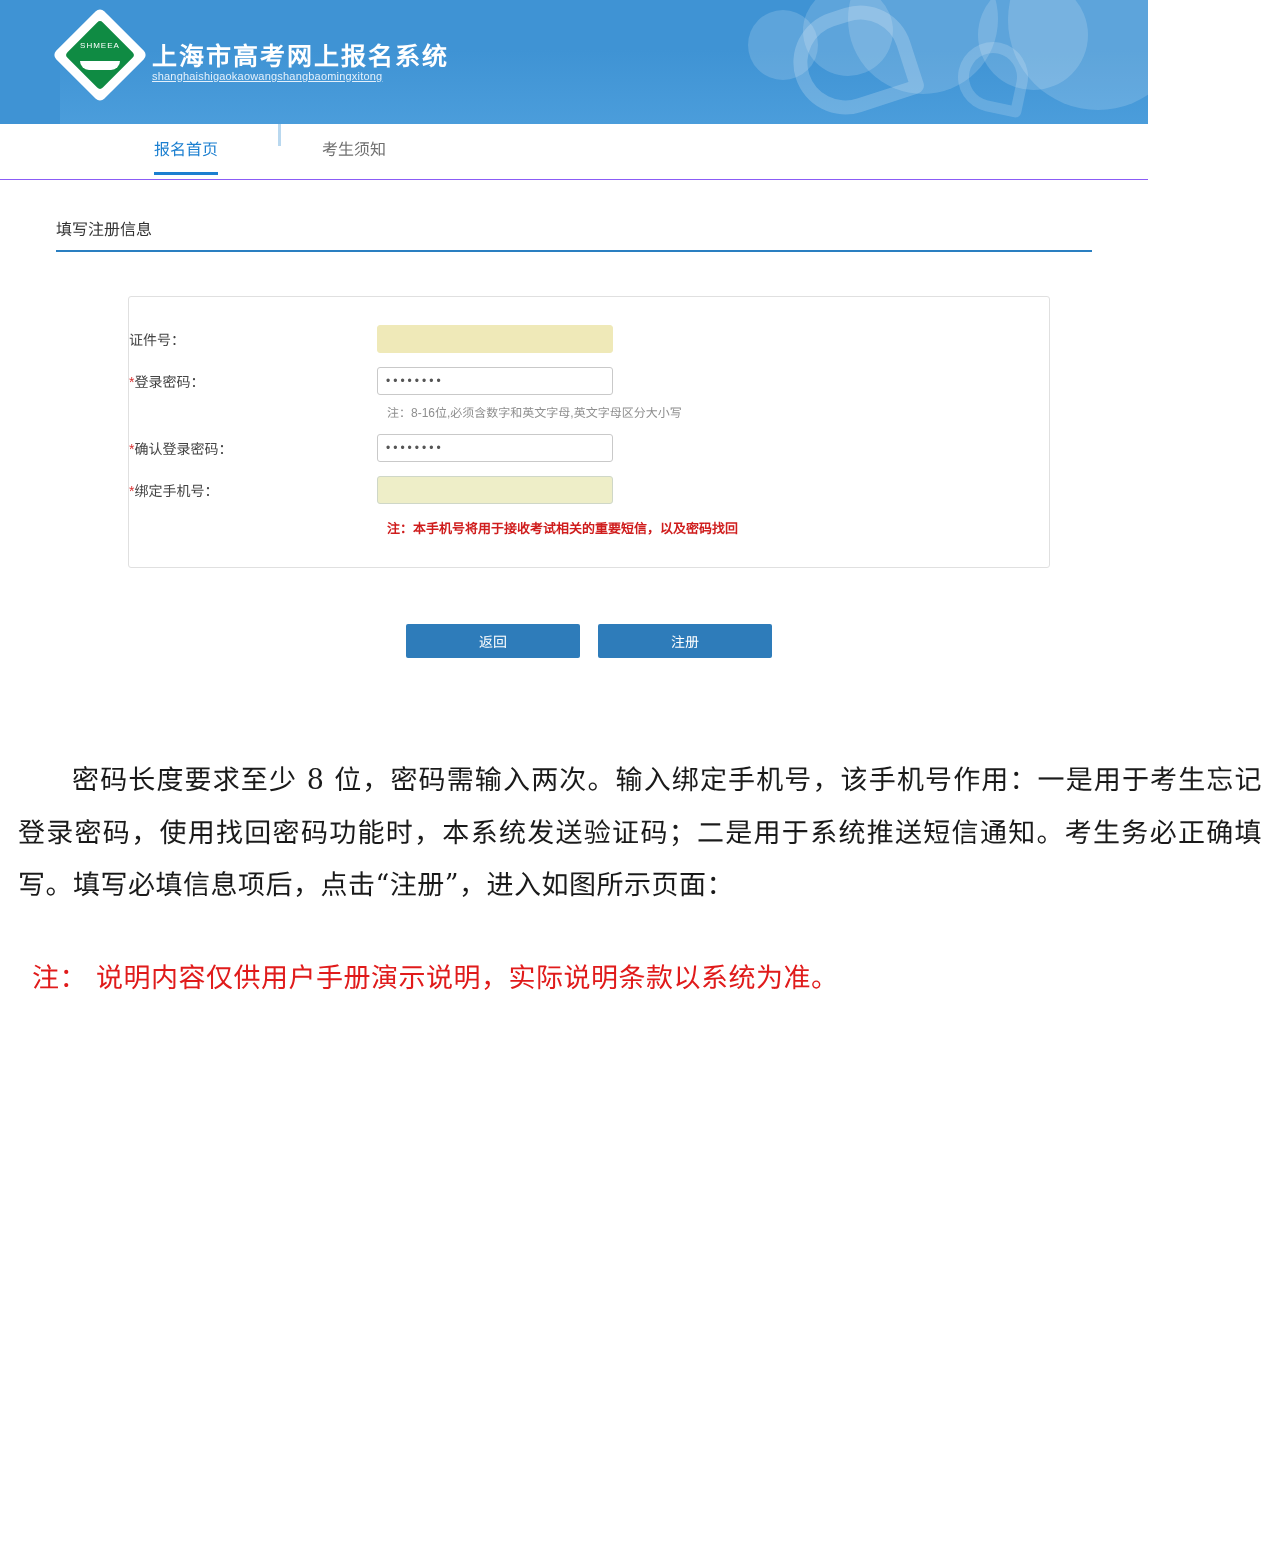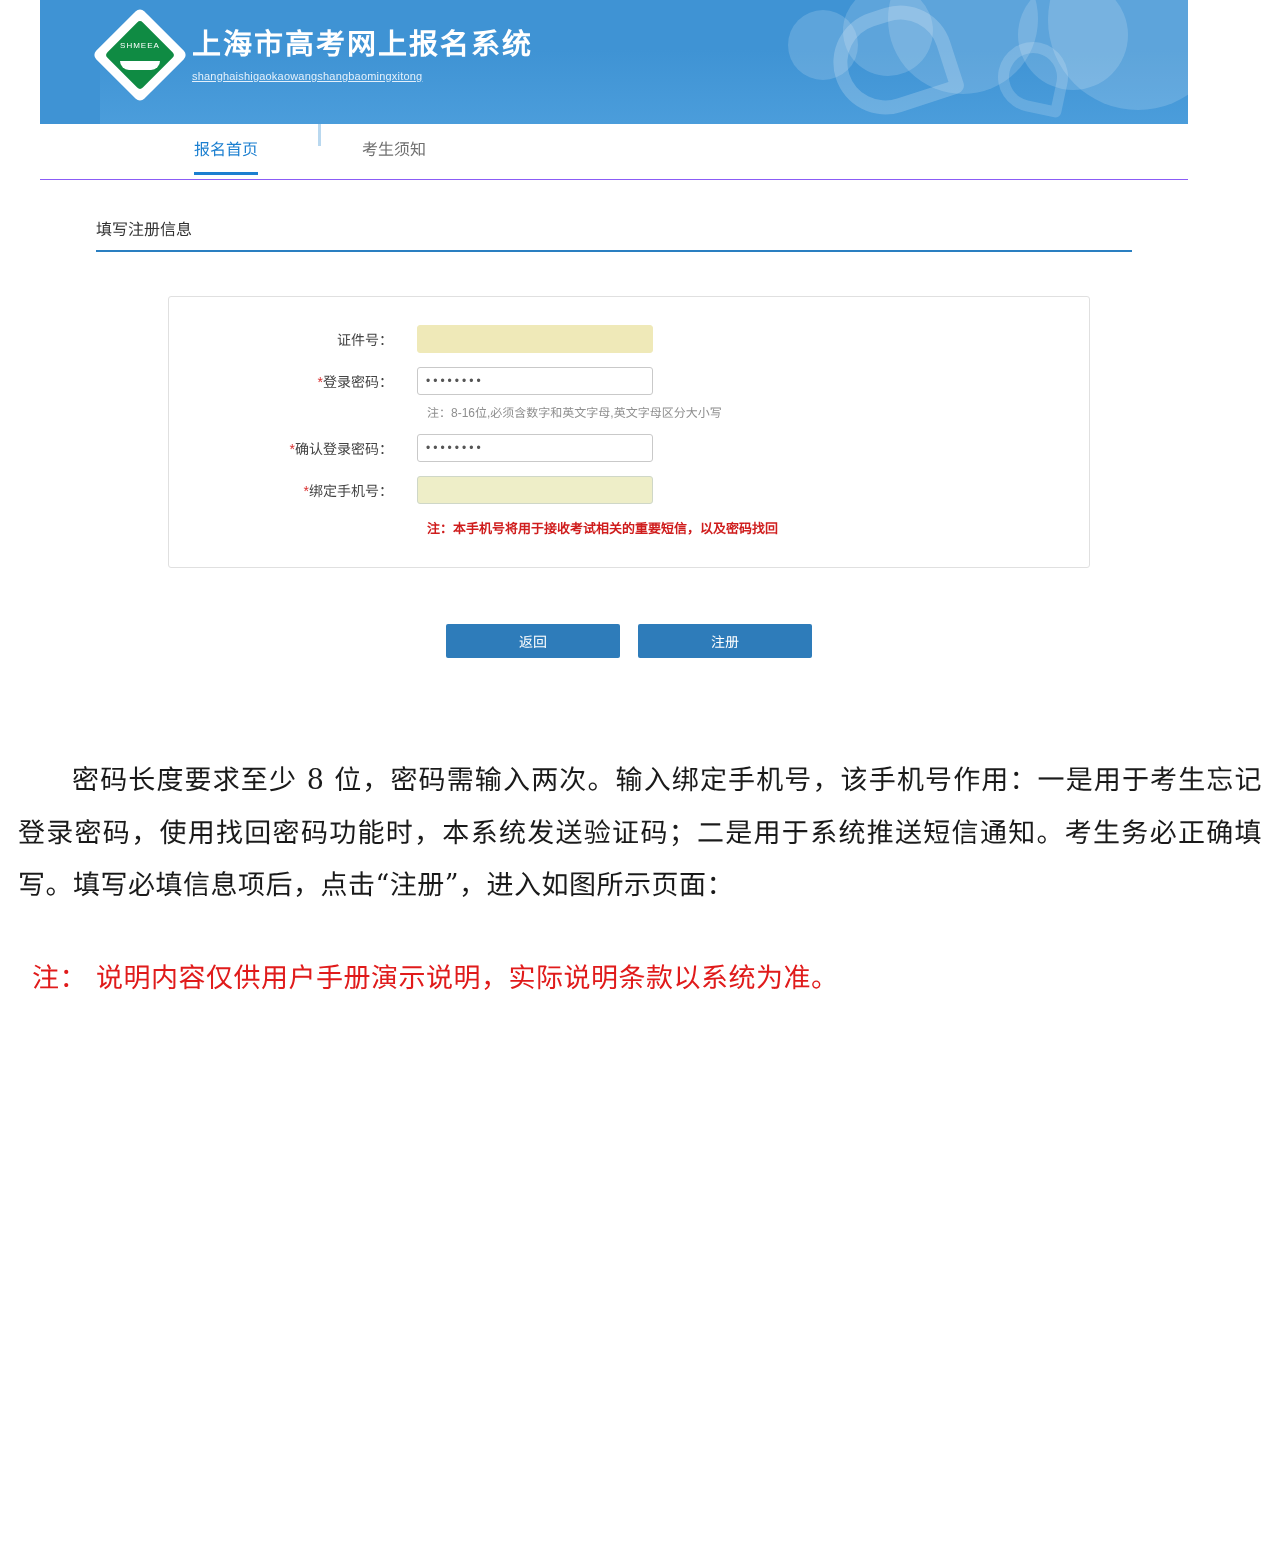--- a/index.html
+++ b/index.html
@@ -16,21 +16,20 @@
     min-height: 1552px;
     overflow: hidden;
     background: #ffffff;
   }
 
   
   .shot {
     position: relative;
     width: 1148px;
     background: #ffffff;
-    margin-left: 40px;
   }
 
   
   .banner {
     position: relative;
     height: 124px;
     background: linear-gradient(180deg, #3f93d4 0%, #3f93d4 40%, #4b9ddb 100%);
     overflow: hidden;
   }
   .banner-left-fill {
@@ -99,23 +98,23 @@
     position: absolute;
     left: 14px; top: 40px;
     width: 40px; height: 9px;
     background: #ffffff;
     border-radius: 0 0 20px 20px;
     z-index: 3;
   }
 
   .banner-title {
     position: absolute;
-    left: 152px; top: 20px;
+    left: 152px; top: 36px;
     color: #ffffff;
-    font-size: 29px;
+    font-size: 25px;
     font-weight: bold;
     letter-spacing: 2px;
   }
   .banner-sub {
     position: absolute;
     left: 152px; top: 70px;
     color: #e3f0fb;
     font-size: 11px;
     letter-spacing: 0.2px;
     text-decoration: underline;
@@ -173,24 +172,24 @@
     padding: 28px 0 30px 0;
     background: #ffffff;
   }
   .row {
     display: flex;
     align-items: center;
     margin-bottom: 14px;
   }
   .lbl {
     width: 248px;
-    text-align: right;
+    text-align: left;
     font-size: 14px;
     color: #444444;
-    padding-right: 24px;
+    padding-right: 16px;
     white-space: nowrap;
   }
   .req { color: #d82f2f; }
   .fld {
     width: 236px;
     height: 28px;
     border: 1px solid #c9c9c9;
     border-radius: 3px;
     background: #ffffff;
     font-size: 13px;

